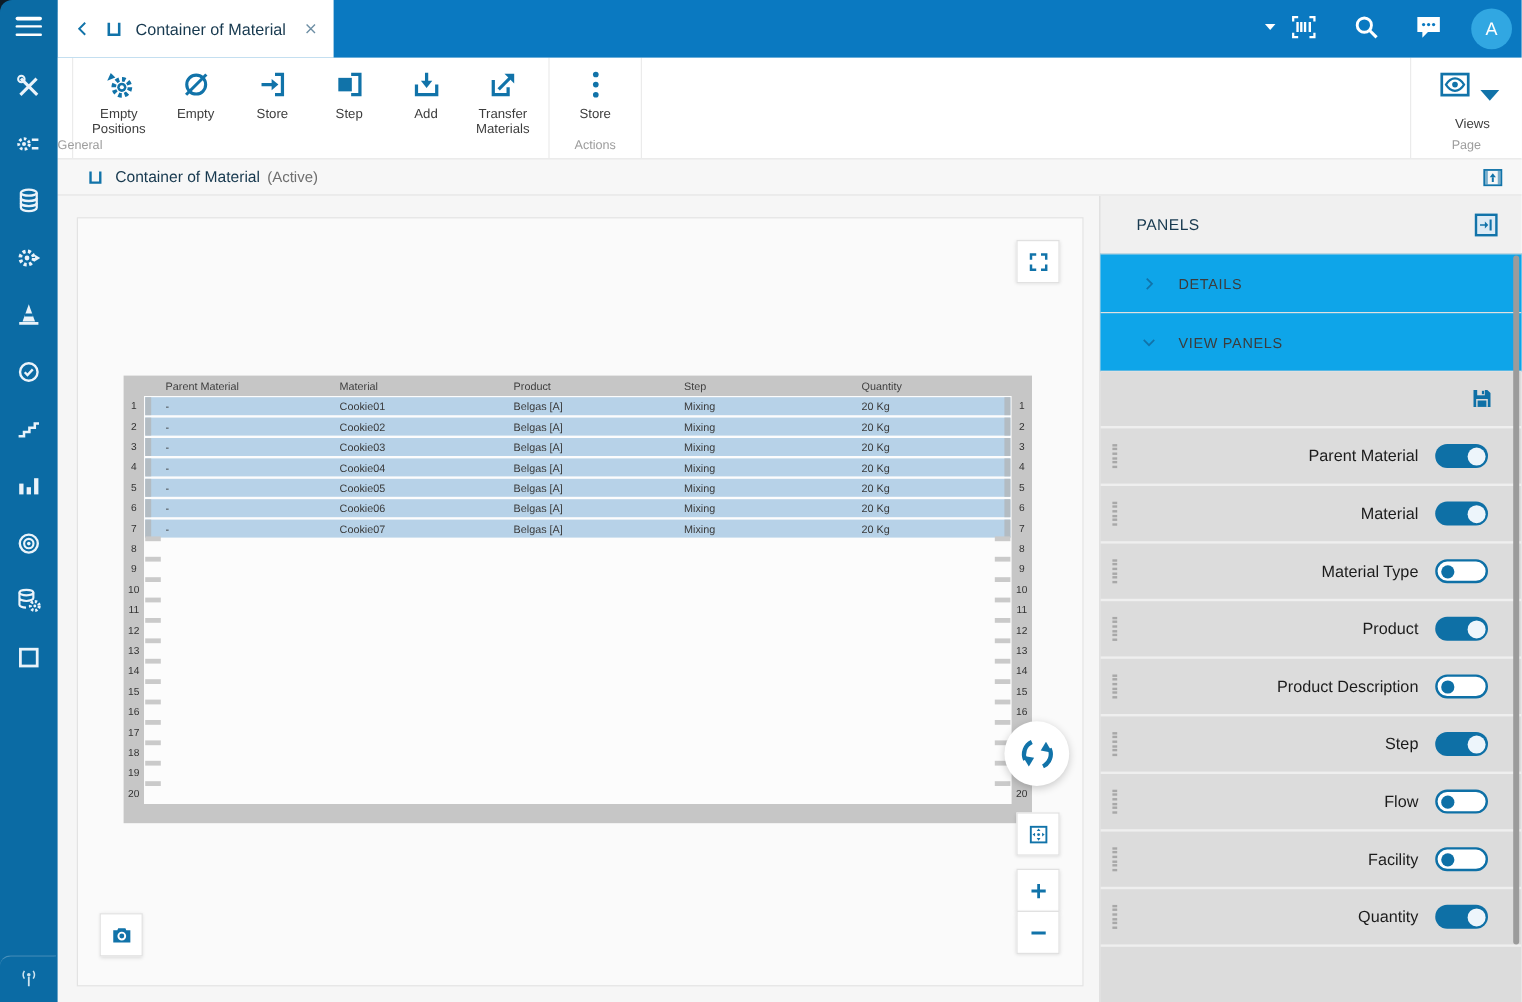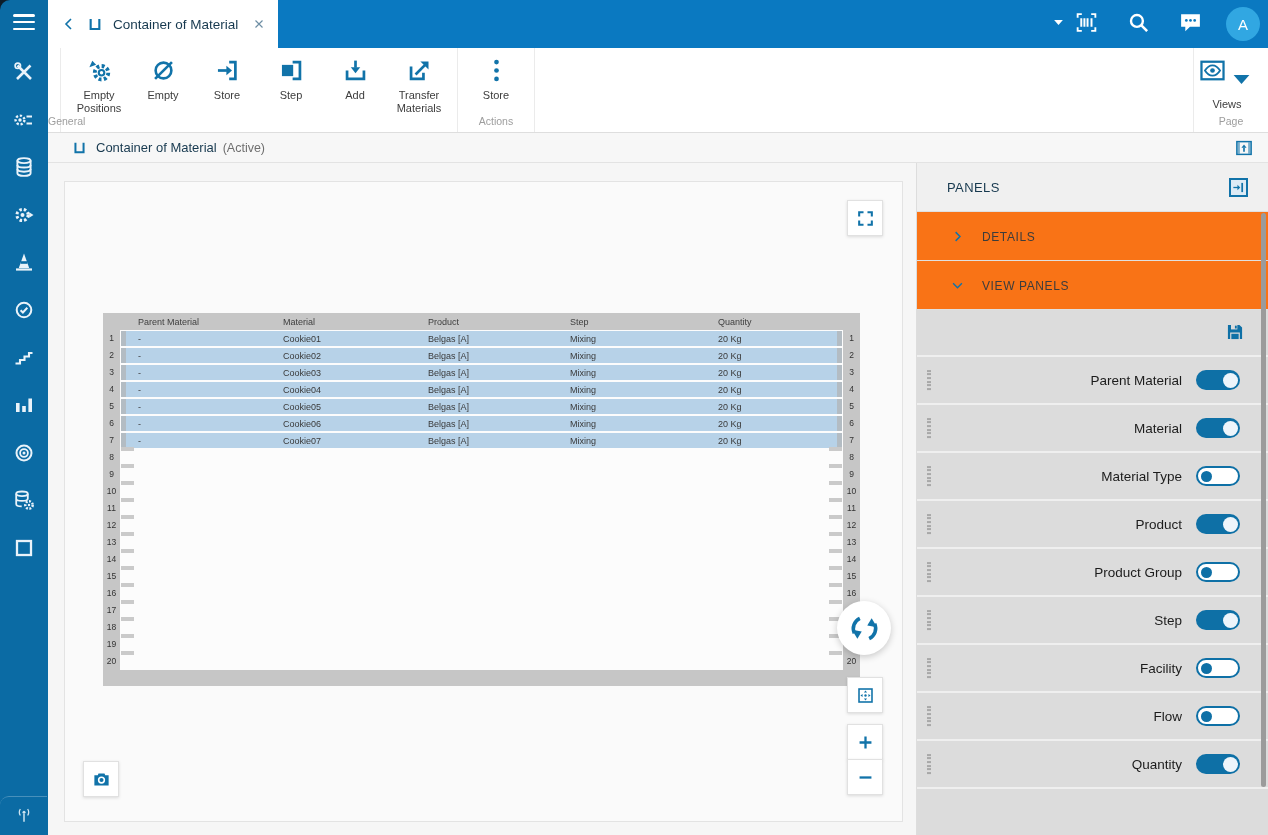--- a/index.html
+++ b/index.html
@@ -47,21 +47,21 @@
   .ribbon{position:absolute;left:48px;top:48px;right:0;height:84px;background:#fff;
           border-bottom:1px solid #dedede;display:flex;z-index:2;}
   .rb-group{position:relative;border-right:1px solid #ebebeb;padding:5px 6px 17px;}
   .rb-row{display:flex;}
   .rb-btn{width:64px;display:flex;flex-direction:column;align-items:center;background:none;
           border:none;padding:4px 1px 0;font-family:inherit;cursor:pointer;}
   .rb-btn .ic{width:27px;height:27px;color:#1173a9;}
   .rb-label{margin-top:5px;font-size:11px;color:#3d3d3d;line-height:1.18;text-align:center;}
   .rb-glabel{position:absolute;bottom:5px;left:0;right:0;text-align:center;
              font-size:10.5px;color:#9d9d9d;}
-  .rb-page{margin-left:auto;border-right:none;border-left:1px solid #ebebeb;padding:5px 12px 17px 4px;}
+  .rb-page{margin-left:auto;border-right:none;border-left:1px solid #ebebeb;padding:5px 12px 17px 22px;}
   .views-wrap{display:flex;align-items:flex-start;}
   .views-caret{width:12px;height:12px;color:#1173a9;margin-top:9px;margin-left:2px;}
 
   
   .pagebar{position:absolute;left:48px;top:133px;right:0;height:30px;background:#f7f7f7;
            border-bottom:1px solid #e3e3e3;display:flex;align-items:center;
            padding-left:24px;box-sizing:border-box;z-index:2;}
   .pagebar .cicon{width:15px;height:15px;color:#1173a9;}
   .pb-title{margin-left:9px;font-size:13px;color:#17394f;}
   .pb-status{margin-left:6px;font-size:12.5px;color:#6f6f6f;}
@@ -98,21 +98,21 @@
   #btn-zoom-in{left:782px;top:542px;}
   #btn-zoom-out{left:782px;top:577px;}
   #btn-camera{left:18px;top:579px;}
 
   
   .panel{position:absolute;left:916px;top:163px;right:0;bottom:0;background:#f0f0f0;
          border-left:1px solid #ddd;}
   .panel-title{position:absolute;left:30px;top:17px;font-size:13px;color:#17394f;letter-spacing:.4px;}
   .panel-collapse{position:absolute;right:20px;top:15px;width:19px;height:19px;padding:1px;
                   color:#1173a9;background:#ddebf5;border:2px solid #1173a9;cursor:pointer;box-sizing:border-box;}
-  .panel-sec{position:absolute;left:0;right:0;height:49px;background:#f97316;
+  .panel-sec{position:absolute;left:0;right:0;height:49px;background:#0ea5e9;
              border-top:1px solid #e0e0e0;display:flex;align-items:center;cursor:pointer;}
   #sec-details{top:48px;} #sec-view-options{top:97px;}
   .panel-sec .chev{width:15px;height:15px;color:#1173a9;margin-left:33px;flex:none;}
   .sec-label{margin-left:17px;font-size:12px;color:#3c3c3c;letter-spacing:.6px;}
   .vo-area{position:absolute;left:0;right:0;top:146px;bottom:0;background:#dcdcdc;
            border-top:1px solid #e0e0e0;overflow:hidden;}
   .vo-save{height:45px;position:relative;border-bottom:2px solid #efefef;}
   .save-btn{position:absolute;right:23px;top:12px;width:20px;height:20px;color:#0e70a6;
             background:none;border:none;padding:0;cursor:pointer;}
   .vo-row{height:46px;border-bottom:2px solid #efefef;position:relative;}
@@ -703,21 +703,21 @@
         </div>
         <div class="vo-row">
           <span class="handle">
             <i></i>
             <i></i>
             <i></i>
             <i></i>
             <i></i>
             <i></i>
           </span>
-          <span class="vo-label">Product Group</span>
+          <span class="vo-label">Product Description</span>
           <div class="toggle off">
             <span class="knob"></span>
           </div>
         </div>
         <div class="vo-row">
           <span class="handle">
             <i></i>
             <i></i>
             <i></i>
             <i></i>
@@ -731,35 +731,35 @@
         </div>
         <div class="vo-row">
           <span class="handle">
             <i></i>
             <i></i>
             <i></i>
             <i></i>
             <i></i>
             <i></i>
           </span>
+          <span class="vo-label">Flow</span>
+          <div class="toggle off">
+            <span class="knob"></span>
+          </div>
+        </div>
+        <div class="vo-row">
+          <span class="handle">
+            <i></i>
+            <i></i>
+            <i></i>
+            <i></i>
+            <i></i>
+            <i></i>
+          </span>
           <span class="vo-label">Facility</span>
-          <div class="toggle off">
-            <span class="knob"></span>
-          </div>
-        </div>
-        <div class="vo-row">
-          <span class="handle">
-            <i></i>
-            <i></i>
-            <i></i>
-            <i></i>
-            <i></i>
-            <i></i>
-          </span>
-          <span class="vo-label">Flow</span>
           <div class="toggle off">
             <span class="knob"></span>
           </div>
         </div>
         <div class="vo-row">
           <span class="handle">
             <i></i>
             <i></i>
             <i></i>
             <i></i>

